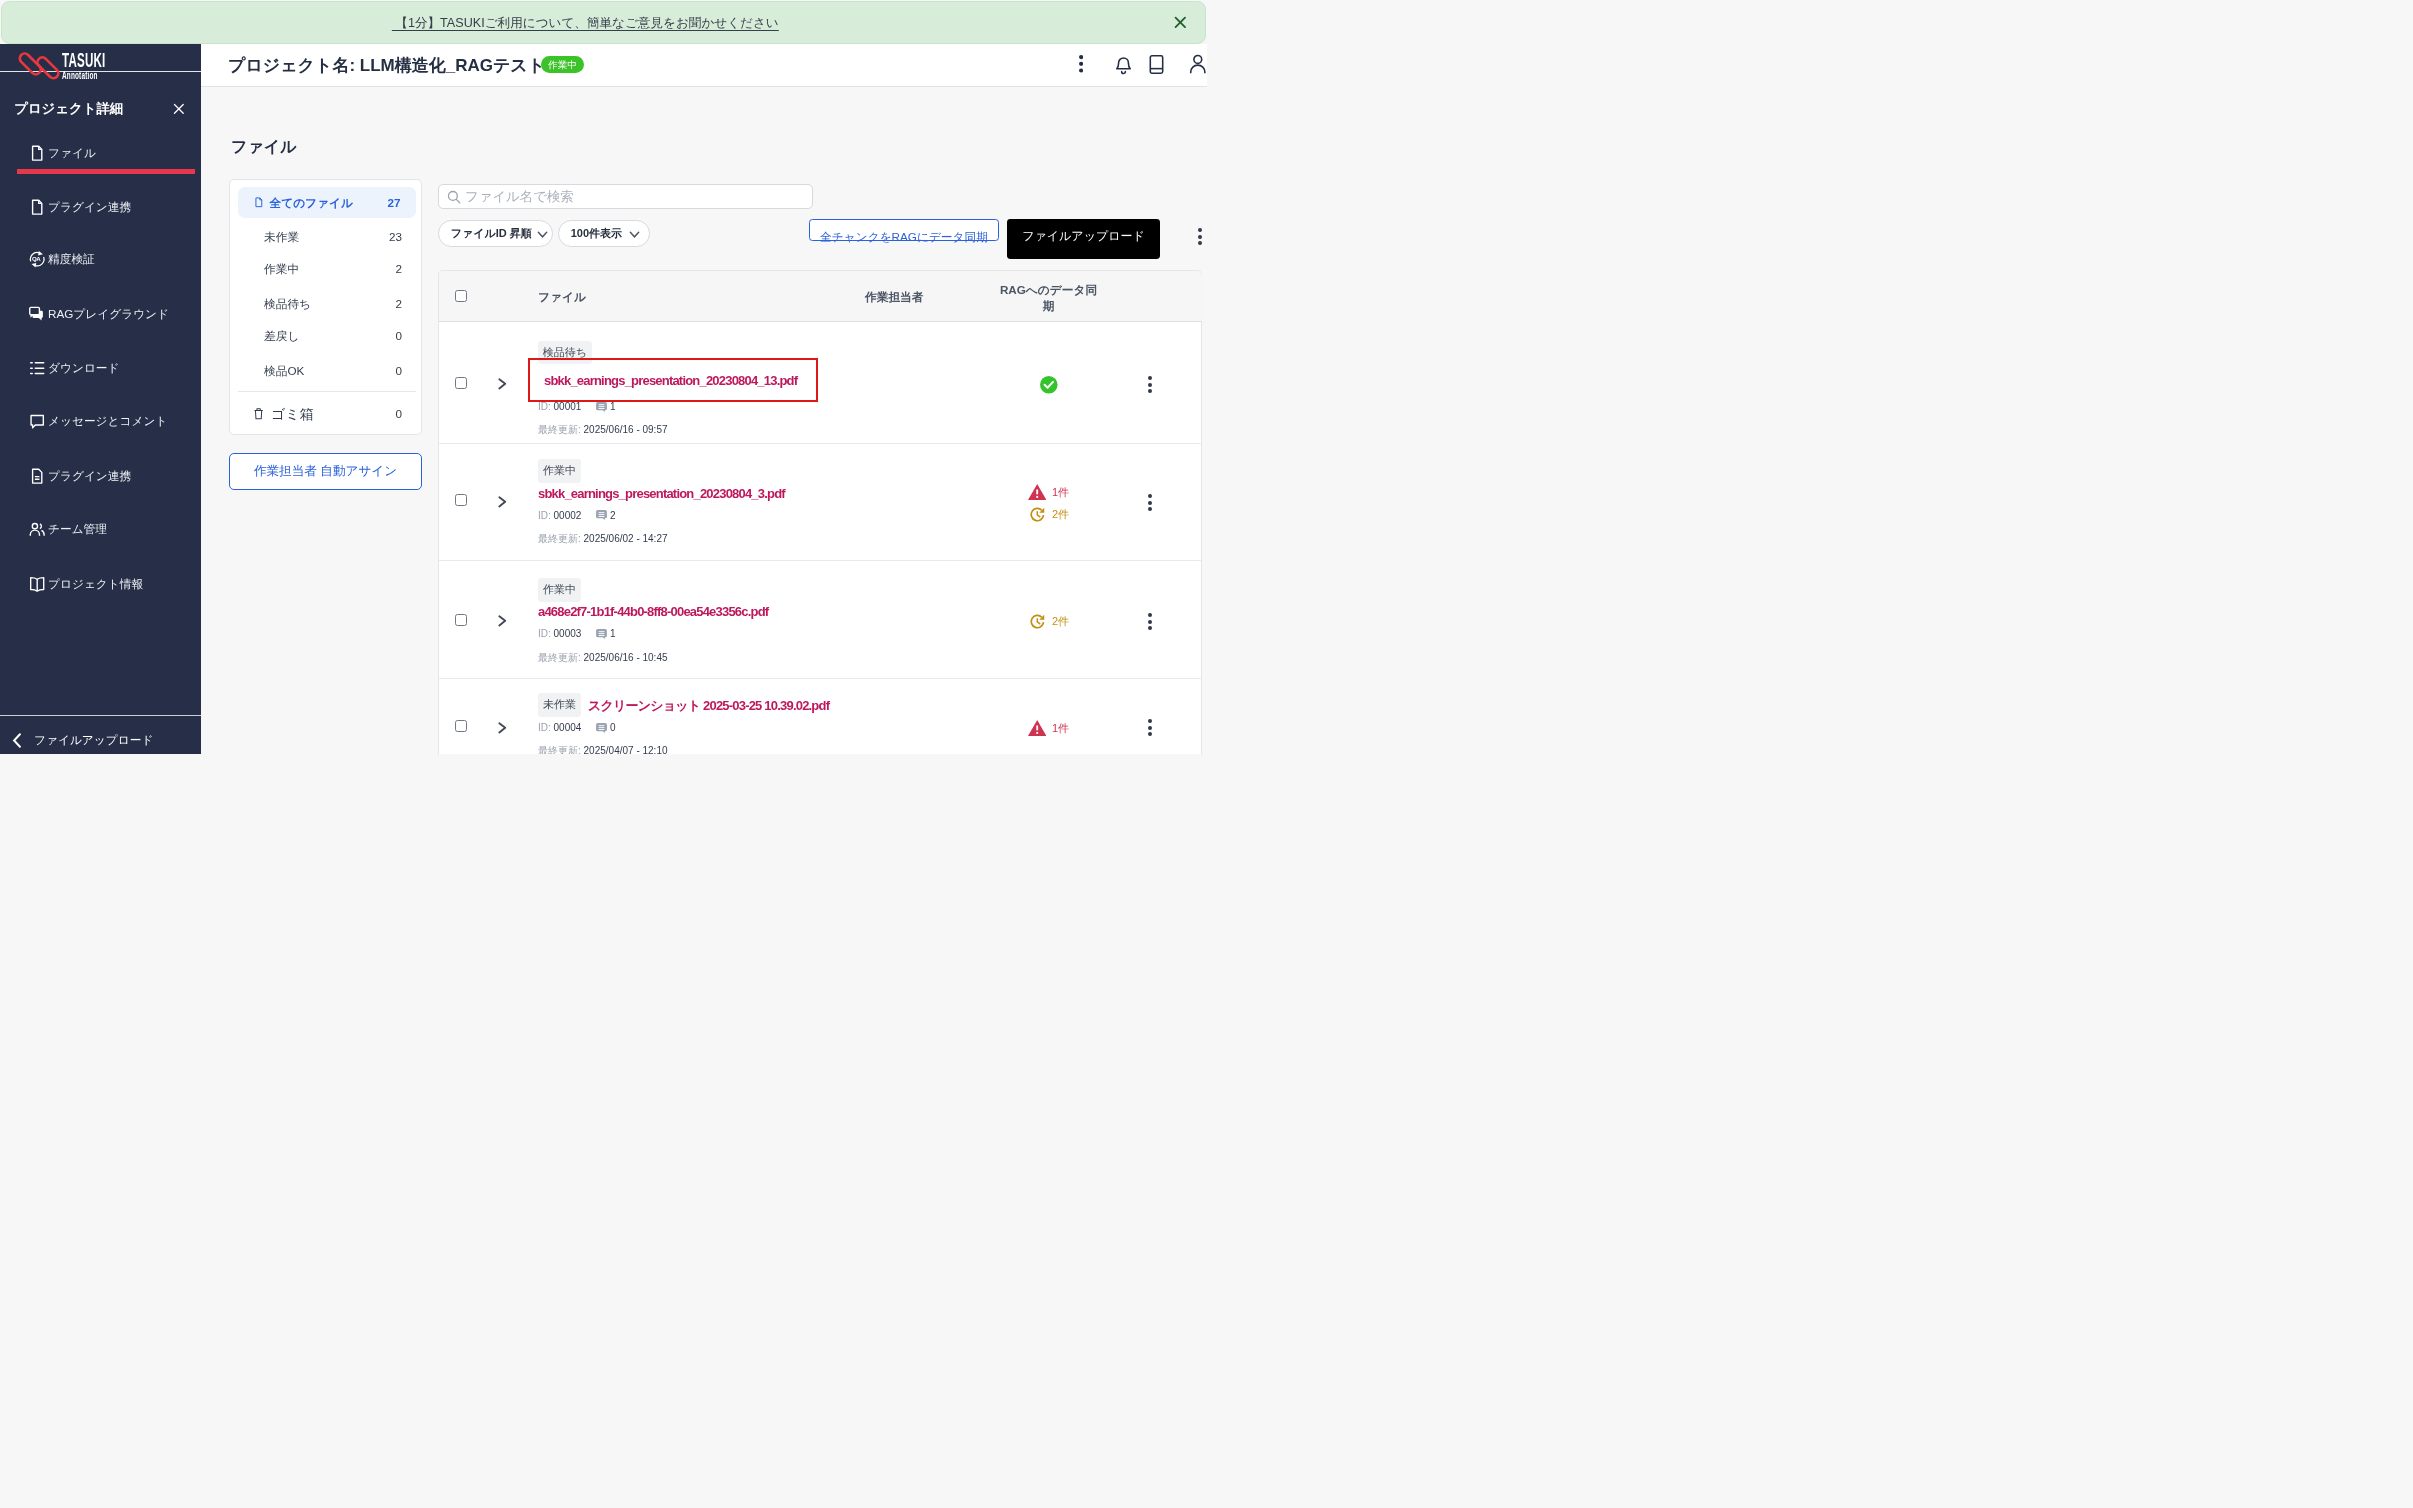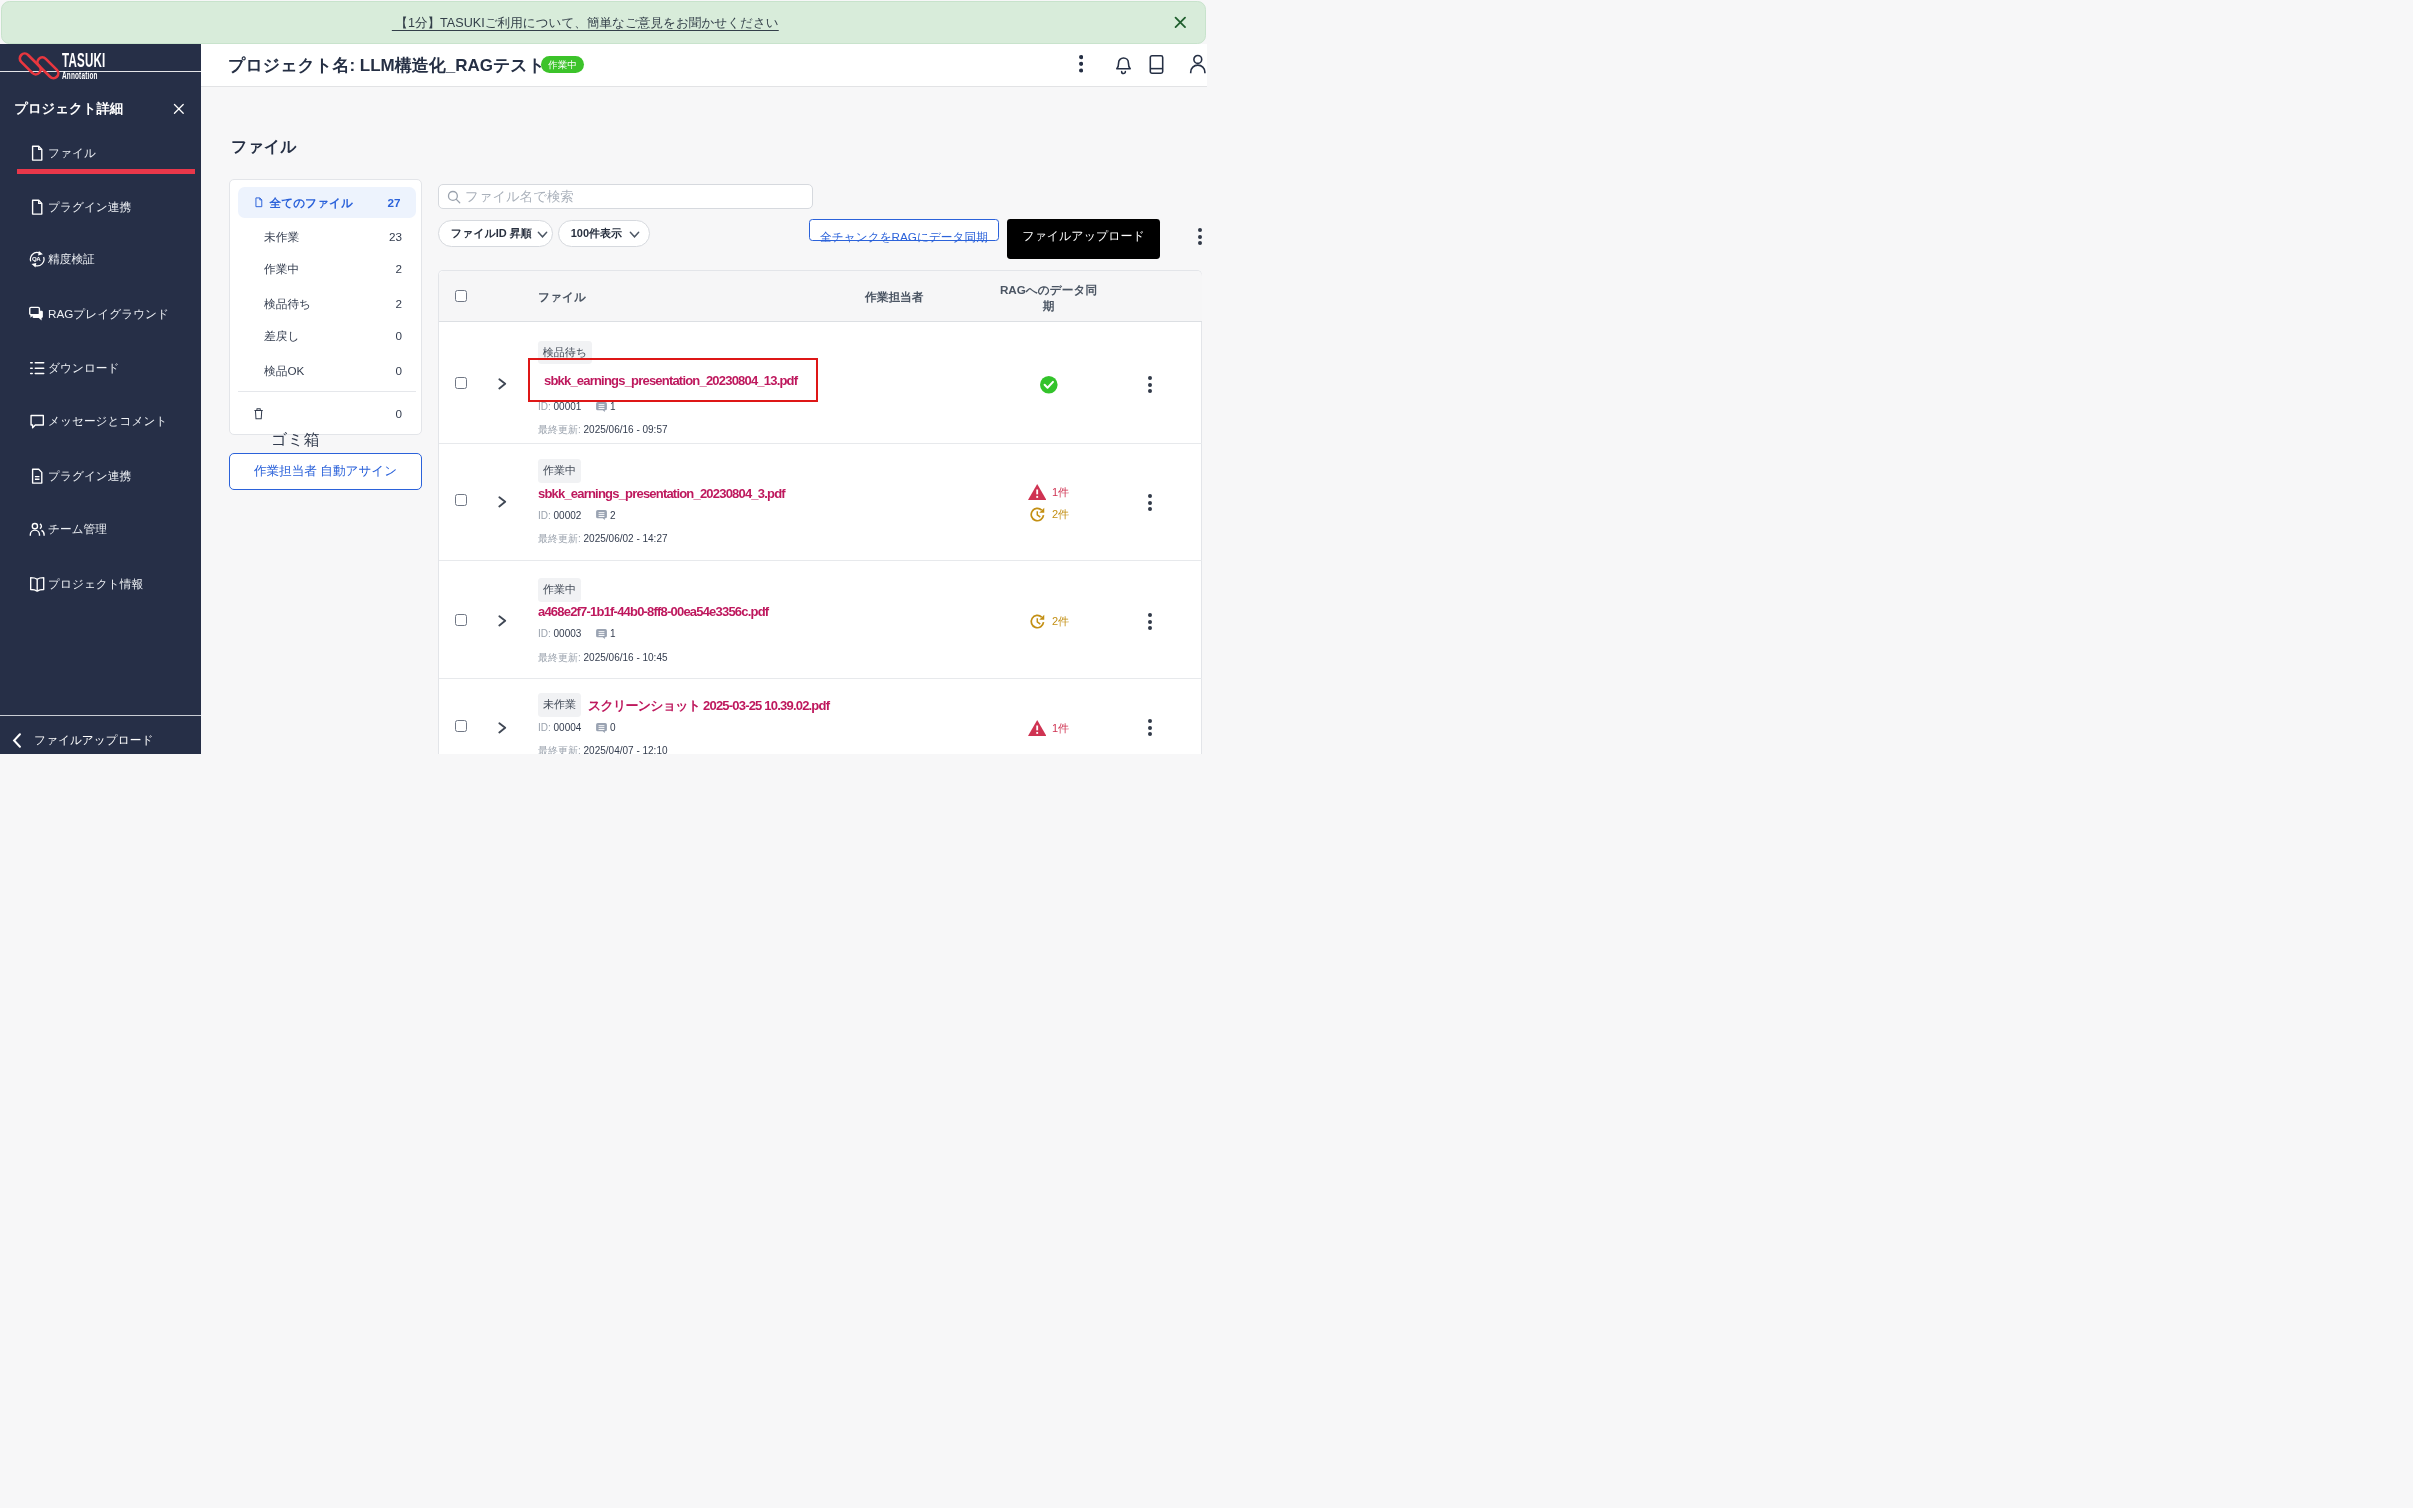--- a/index.html
+++ b/index.html
@@ -50,21 +50,21 @@
   .sel-row { position:absolute; left:7.5px; top:6.7px; width:178px; height:31px; background:#edf3fd; border-radius:6.7px; }
   .sel-row .ic { position:absolute; left:15px; top:9.2px; width:11.7px; height:12.6px; }
   .sel-row .tx { position:absolute; left:32px; top:0; font-size:11.7px; font-weight:bold; color:#2b62da; line-height:31px; }
   .sel-row .num { position:absolute; right:15px; top:0; font-size:11.7px; font-weight:bold; color:#2b62da; line-height:31px; }
   .litem { position:absolute; left:0; width:193px; height:18.4px; }
   .litem .tx { position:absolute; left:34px; font-size:11.7px; color:#333c4e; line-height:18.4px; }
   .litem .num { position:absolute; right:21px; font-size:11.7px; color:#333c4e; line-height:18.4px; }
   .ldiv { position:absolute; left:7.5px; top:211px; width:178px; height:0.8px; background:#e5e7eb; }
   .trash-row { position:absolute; left:0; top:225px; width:193px; height:18.4px; }
   .trash-row .ic { position:absolute; left:23.5px; top:3.4px; width:9.2px; height:11.7px; }
-  .trash-row .tx { position:absolute; left:41px; top:0; font-size:16px; color:#333c4e; line-height:18.4px;margin-top:26px; }
+  .trash-row .tx { position:absolute; left:41px; top:0; font-size:14px; color:#333c4e; line-height:18.4px; }
   .trash-row .num { position:absolute; right:21px; top:0; font-size:11.7px; color:#333c4e; line-height:18.4px; }
   .assign-btn { position:absolute; left:229px; top:453px; width:193px; height:37px; background:#fff;
     border:1.3px solid #2b62da; border-radius:5px; color:#2b62da; font-size:12.6px; text-align:center; line-height:34px; }
 
   
   .search { position:absolute; left:438px; top:184px; width:375px; height:25px; background:#fff;
     border:0.8px solid #d6d9de; border-radius:5px; }
   .search .ph { position:absolute; left:26px; top:0; font-size:13.4px; color:#aab1bb; line-height:23.5px; }
   .search svg { position:absolute; left:8.4px; top:5px; }
   .pill { position:absolute; top:220px; height:27px; background:#fff; border:0.8px solid #d6d9de; border-radius:13.4px; }

